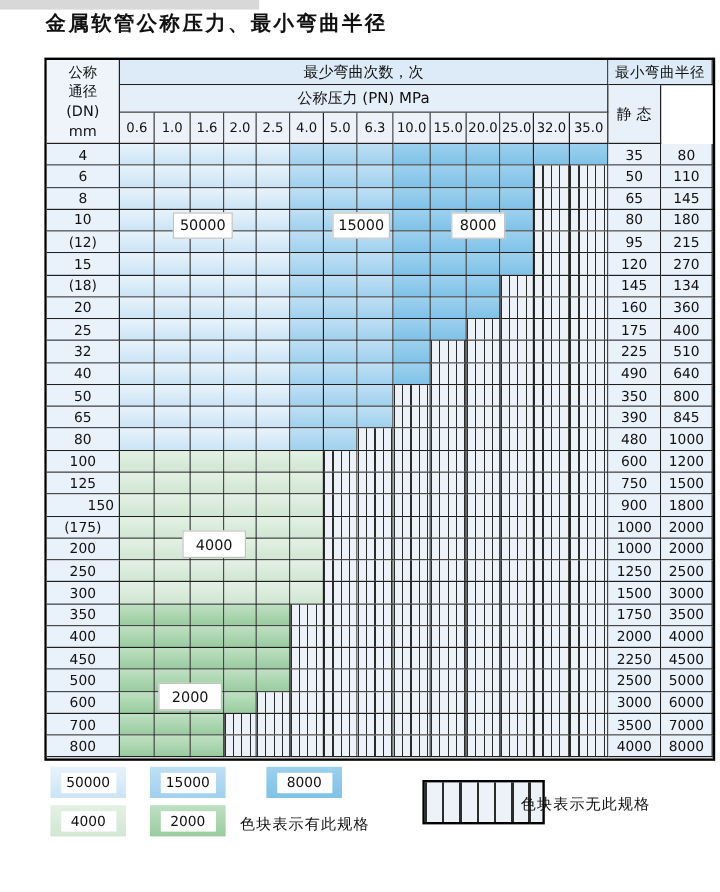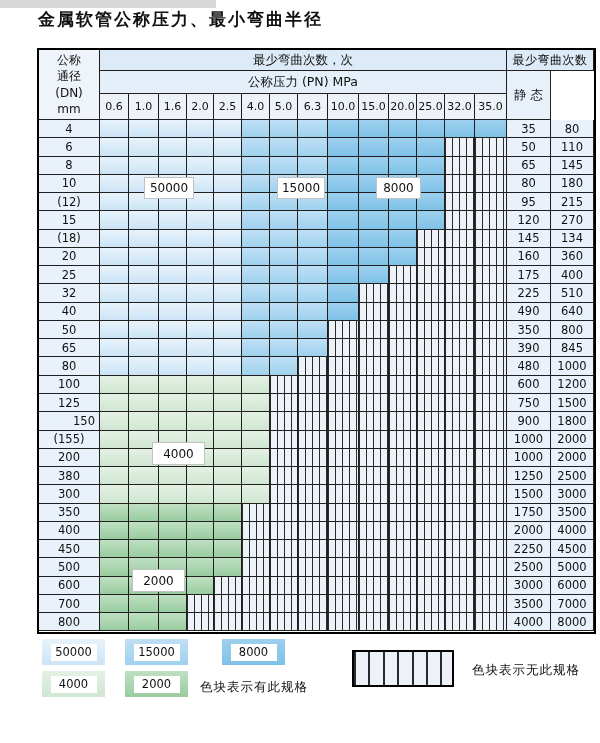--- a/index.html
+++ b/index.html
@@ -44,21 +44,21 @@
 <div class="page">
   <div class="scan-artifact"></div>
   <h1 class="title">金属软管公称压力、最小弯曲半径</h1>
 
   <div class="spec-table">
     <div class="c hdr cycles">最少弯曲次数，次</div>
     <div class="c dnhead">公称
 通径
 (DN)
 mm</div>
-    <div class="c hdr radius">最少弯曲次数</div>
+    <div class="c hdr radius">最小弯曲半径</div>
     <div class="c hdr stat">静 态</div>
     <div class="c hdr hdr-light press">公称压力 (PN) MPa</div>
 
   <div class="c pnum" style="grid-area: 3 / 2;">0.6</div>
       <div class="c pnum" style="grid-area: 3 / 3;">1.0</div>
       <div class="c pnum" style="grid-area: 3 / 4;">1.6</div>
       <div class="c pnum" style="grid-area: 3 / 5;">2.0</div>
       <div class="c pnum" style="grid-area: 3 / 6;">2.5</div>
       <div class="c pnum" style="grid-area: 3 / 7;">4.0</div>
       <div class="c pnum" style="grid-area: 3 / 8;">5.0</div>
@@ -351,21 +351,21 @@
       <div class="c " style="grid-area: 20 / 8; background: repeating-linear-gradient(90deg, rgb(43, 43, 43) 0px, rgb(43, 43, 43) 1px, rgb(237, 242, 248) 1px, rgb(237, 242, 248) 7px);"></div>
       <div class="c " style="grid-area: 20 / 9; background: repeating-linear-gradient(90deg, rgb(43, 43, 43) 0px, rgb(43, 43, 43) 1px, rgb(237, 242, 248) 1px, rgb(237, 242, 248) 7px);"></div>
       <div class="c " style="grid-area: 20 / 10; background: repeating-linear-gradient(90deg, rgb(43, 43, 43) 0px, rgb(43, 43, 43) 1px, rgb(237, 242, 248) 1px, rgb(237, 242, 248) 7px);"></div>
       <div class="c " style="grid-area: 20 / 11; background: repeating-linear-gradient(90deg, rgb(43, 43, 43) 0px, rgb(43, 43, 43) 1px, rgb(237, 242, 248) 1px, rgb(237, 242, 248) 7px);"></div>
       <div class="c " style="grid-area: 20 / 12; background: repeating-linear-gradient(90deg, rgb(43, 43, 43) 0px, rgb(43, 43, 43) 1px, rgb(237, 242, 248) 1px, rgb(237, 242, 248) 7px);"></div>
       <div class="c " style="grid-area: 20 / 13; background: repeating-linear-gradient(90deg, rgb(43, 43, 43) 0px, rgb(43, 43, 43) 1px, rgb(237, 242, 248) 1px, rgb(237, 242, 248) 7px);"></div>
       <div class="c " style="grid-area: 20 / 14; background: repeating-linear-gradient(90deg, rgb(43, 43, 43) 0px, rgb(43, 43, 43) 1px, rgb(237, 242, 248) 1px, rgb(237, 242, 248) 7px);"></div>
       <div class="c " style="grid-area: 20 / 15; background: repeating-linear-gradient(90deg, rgb(43, 43, 43) 0px, rgb(43, 43, 43) 1px, rgb(237, 242, 248) 1px, rgb(237, 242, 248) 7px);"></div>
       <div class="c val" style="grid-area: 20 / 16;">900</div>
       <div class="c val" style="grid-area: 20 / 17;">1800</div>
-      <div class="c dn" style="grid-area: 21 / 1;">(155)</div>
+      <div class="c dn" style="grid-area: 21 / 1;">(175)</div>
       <div class="c " style="grid-area: 21 / 2; background: linear-gradient(rgb(228, 241, 228), rgb(208, 230, 210));"></div>
       <div class="c " style="grid-area: 21 / 3; background: linear-gradient(rgb(228, 241, 228), rgb(208, 230, 210));"></div>
       <div class="c " style="grid-area: 21 / 4; background: linear-gradient(rgb(228, 241, 228), rgb(208, 230, 210));"></div>
       <div class="c " style="grid-area: 21 / 5; background: linear-gradient(rgb(228, 241, 228), rgb(208, 230, 210));"></div>
       <div class="c " style="grid-area: 21 / 6; background: linear-gradient(rgb(228, 241, 228), rgb(208, 230, 210));"></div>
       <div class="c " style="grid-area: 21 / 7; background: linear-gradient(rgb(228, 241, 228), rgb(208, 230, 210));"></div>
       <div class="c " style="grid-area: 21 / 8; background: repeating-linear-gradient(90deg, rgb(43, 43, 43) 0px, rgb(43, 43, 43) 1px, rgb(237, 242, 248) 1px, rgb(237, 242, 248) 7px);"></div>
       <div class="c " style="grid-area: 21 / 9; background: repeating-linear-gradient(90deg, rgb(43, 43, 43) 0px, rgb(43, 43, 43) 1px, rgb(237, 242, 248) 1px, rgb(237, 242, 248) 7px);"></div>
       <div class="c " style="grid-area: 21 / 10; background: repeating-linear-gradient(90deg, rgb(43, 43, 43) 0px, rgb(43, 43, 43) 1px, rgb(237, 242, 248) 1px, rgb(237, 242, 248) 7px);"></div>
       <div class="c " style="grid-area: 21 / 11; background: repeating-linear-gradient(90deg, rgb(43, 43, 43) 0px, rgb(43, 43, 43) 1px, rgb(237, 242, 248) 1px, rgb(237, 242, 248) 7px);"></div>
@@ -385,21 +385,21 @@
       <div class="c " style="grid-area: 22 / 8; background: repeating-linear-gradient(90deg, rgb(43, 43, 43) 0px, rgb(43, 43, 43) 1px, rgb(237, 242, 248) 1px, rgb(237, 242, 248) 7px);"></div>
       <div class="c " style="grid-area: 22 / 9; background: repeating-linear-gradient(90deg, rgb(43, 43, 43) 0px, rgb(43, 43, 43) 1px, rgb(237, 242, 248) 1px, rgb(237, 242, 248) 7px);"></div>
       <div class="c " style="grid-area: 22 / 10; background: repeating-linear-gradient(90deg, rgb(43, 43, 43) 0px, rgb(43, 43, 43) 1px, rgb(237, 242, 248) 1px, rgb(237, 242, 248) 7px);"></div>
       <div class="c " style="grid-area: 22 / 11; background: repeating-linear-gradient(90deg, rgb(43, 43, 43) 0px, rgb(43, 43, 43) 1px, rgb(237, 242, 248) 1px, rgb(237, 242, 248) 7px);"></div>
       <div class="c " style="grid-area: 22 / 12; background: repeating-linear-gradient(90deg, rgb(43, 43, 43) 0px, rgb(43, 43, 43) 1px, rgb(237, 242, 248) 1px, rgb(237, 242, 248) 7px);"></div>
       <div class="c " style="grid-area: 22 / 13; background: repeating-linear-gradient(90deg, rgb(43, 43, 43) 0px, rgb(43, 43, 43) 1px, rgb(237, 242, 248) 1px, rgb(237, 242, 248) 7px);"></div>
       <div class="c " style="grid-area: 22 / 14; background: repeating-linear-gradient(90deg, rgb(43, 43, 43) 0px, rgb(43, 43, 43) 1px, rgb(237, 242, 248) 1px, rgb(237, 242, 248) 7px);"></div>
       <div class="c " style="grid-area: 22 / 15; background: repeating-linear-gradient(90deg, rgb(43, 43, 43) 0px, rgb(43, 43, 43) 1px, rgb(237, 242, 248) 1px, rgb(237, 242, 248) 7px);"></div>
       <div class="c val" style="grid-area: 22 / 16;">1000</div>
       <div class="c val" style="grid-area: 22 / 17;">2000</div>
-      <div class="c dn" style="grid-area: 23 / 1;">380</div>
+      <div class="c dn" style="grid-area: 23 / 1;">250</div>
       <div class="c " style="grid-area: 23 / 2; background: linear-gradient(rgb(228, 241, 228), rgb(208, 230, 210));"></div>
       <div class="c " style="grid-area: 23 / 3; background: linear-gradient(rgb(228, 241, 228), rgb(208, 230, 210));"></div>
       <div class="c " style="grid-area: 23 / 4; background: linear-gradient(rgb(228, 241, 228), rgb(208, 230, 210));"></div>
       <div class="c " style="grid-area: 23 / 5; background: linear-gradient(rgb(228, 241, 228), rgb(208, 230, 210));"></div>
       <div class="c " style="grid-area: 23 / 6; background: linear-gradient(rgb(228, 241, 228), rgb(208, 230, 210));"></div>
       <div class="c " style="grid-area: 23 / 7; background: linear-gradient(rgb(228, 241, 228), rgb(208, 230, 210));"></div>
       <div class="c " style="grid-area: 23 / 8; background: repeating-linear-gradient(90deg, rgb(43, 43, 43) 0px, rgb(43, 43, 43) 1px, rgb(237, 242, 248) 1px, rgb(237, 242, 248) 7px);"></div>
       <div class="c " style="grid-area: 23 / 9; background: repeating-linear-gradient(90deg, rgb(43, 43, 43) 0px, rgb(43, 43, 43) 1px, rgb(237, 242, 248) 1px, rgb(237, 242, 248) 7px);"></div>
       <div class="c " style="grid-area: 23 / 10; background: repeating-linear-gradient(90deg, rgb(43, 43, 43) 0px, rgb(43, 43, 43) 1px, rgb(237, 242, 248) 1px, rgb(237, 242, 248) 7px);"></div>
       <div class="c " style="grid-area: 23 / 11; background: repeating-linear-gradient(90deg, rgb(43, 43, 43) 0px, rgb(43, 43, 43) 1px, rgb(237, 242, 248) 1px, rgb(237, 242, 248) 7px);"></div>
@@ -543,21 +543,21 @@
       <div class="c " style="grid-area: 31 / 13; background: repeating-linear-gradient(90deg, rgb(43, 43, 43) 0px, rgb(43, 43, 43) 1px, rgb(237, 242, 248) 1px, rgb(237, 242, 248) 7px);"></div>
       <div class="c " style="grid-area: 31 / 14; background: repeating-linear-gradient(90deg, rgb(43, 43, 43) 0px, rgb(43, 43, 43) 1px, rgb(237, 242, 248) 1px, rgb(237, 242, 248) 7px);"></div>
       <div class="c " style="grid-area: 31 / 15; background: repeating-linear-gradient(90deg, rgb(43, 43, 43) 0px, rgb(43, 43, 43) 1px, rgb(237, 242, 248) 1px, rgb(237, 242, 248) 7px);"></div>
       <div class="c val" style="grid-area: 31 / 16;">4000</div>
       <div class="c val" style="grid-area: 31 / 17;">8000</div>
     </div>
 
   <div class="legend">
     <div class="hatch-box" style="background: repeating-linear-gradient(90deg, rgb(43, 43, 43) 0px, rgb(43, 43, 43) 2px, rgb(237, 242, 248) 2px, rgb(237, 242, 248) 14.4px);"></div>
     <div class="legend-note" style="left:200px;top:679px;">色块表示有此规格</div>
-    <div class="legend-note" style="left:472px;top:662px;text-align:center;">色块表示无此规格</div>
+    <div class="legend-note" style="left:434px;top:662px;text-align:center;">色块表示无此规格</div>
   <div class="swatch" style="left: 42px; top: 639px; background: linear-gradient(rgb(232, 243, 251), rgb(203, 228, 246));">
         <div class="inner">50000</div>
       </div>
       <div class="swatch" style="left: 125px; top: 639px; background: linear-gradient(rgb(191, 223, 245), rgb(159, 209, 238));">
         <div class="inner">15000</div>
       </div>
       <div class="swatch" style="left: 222px; top: 639px; background: linear-gradient(rgb(157, 208, 238), rgb(127, 194, 232));">
         <div class="inner">8000</div>
       </div>
       <div class="swatch" style="left: 42px; top: 671px; background: linear-gradient(rgb(228, 241, 228), rgb(208, 230, 210));">

